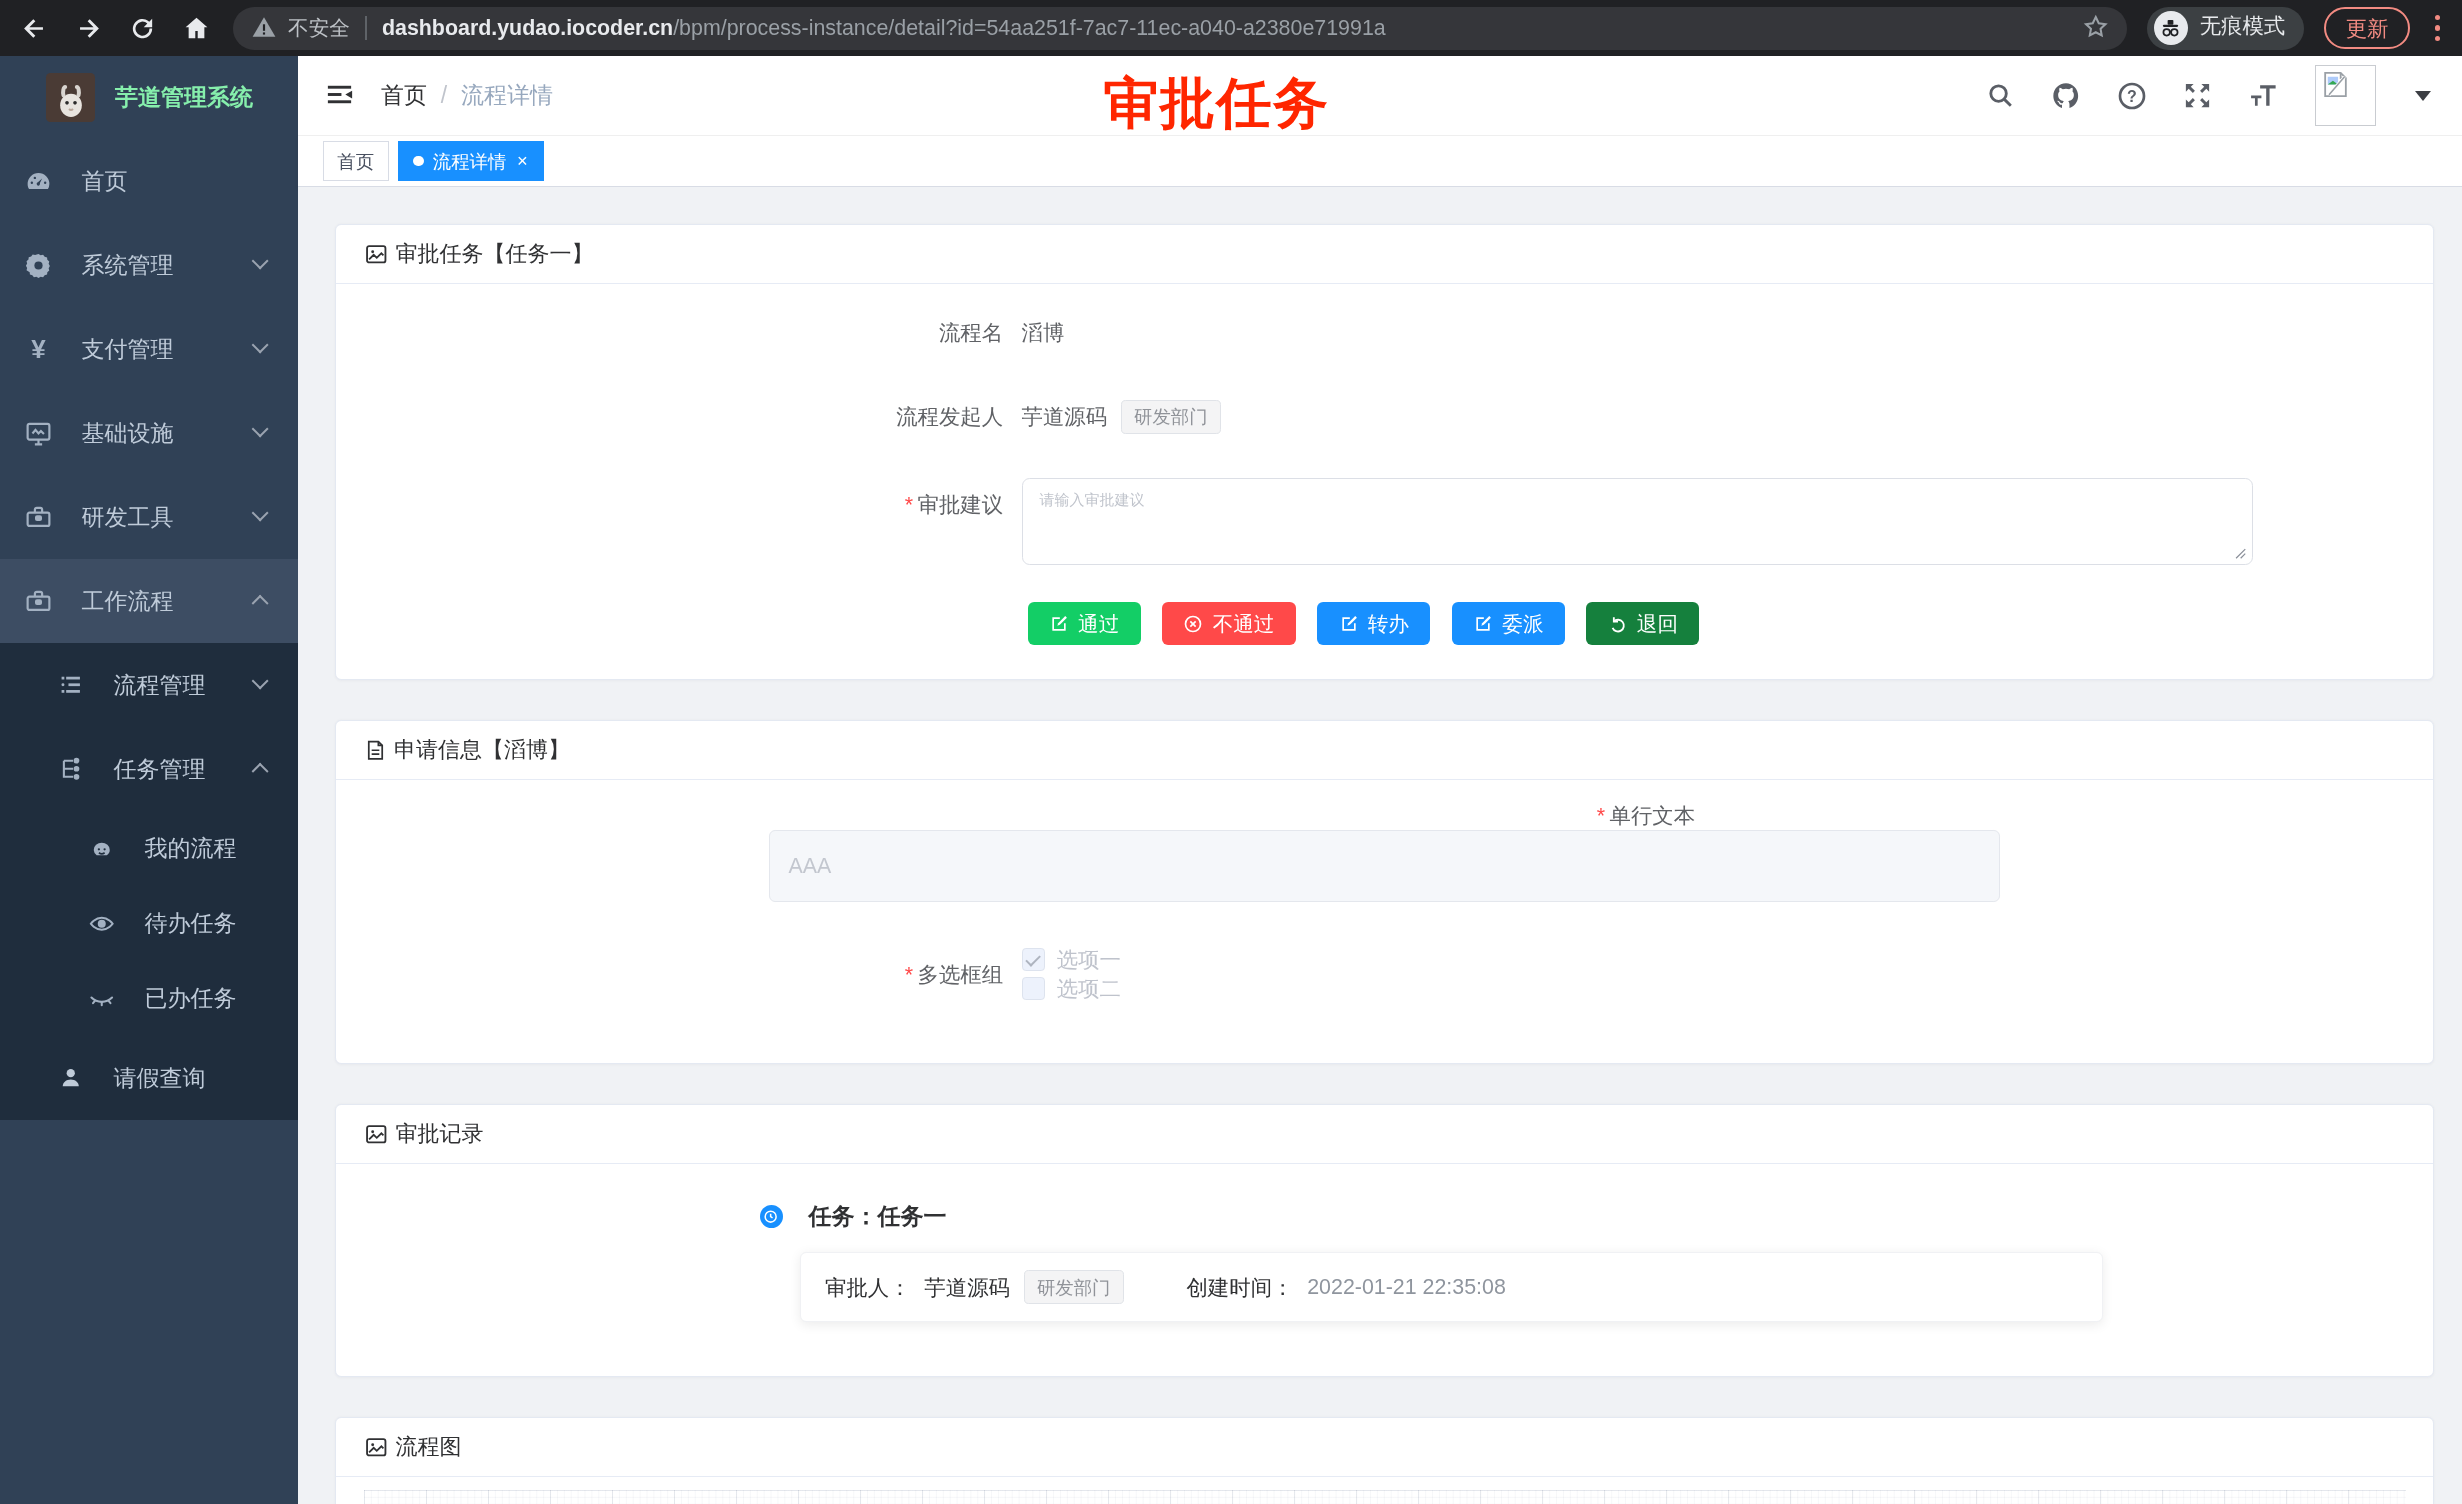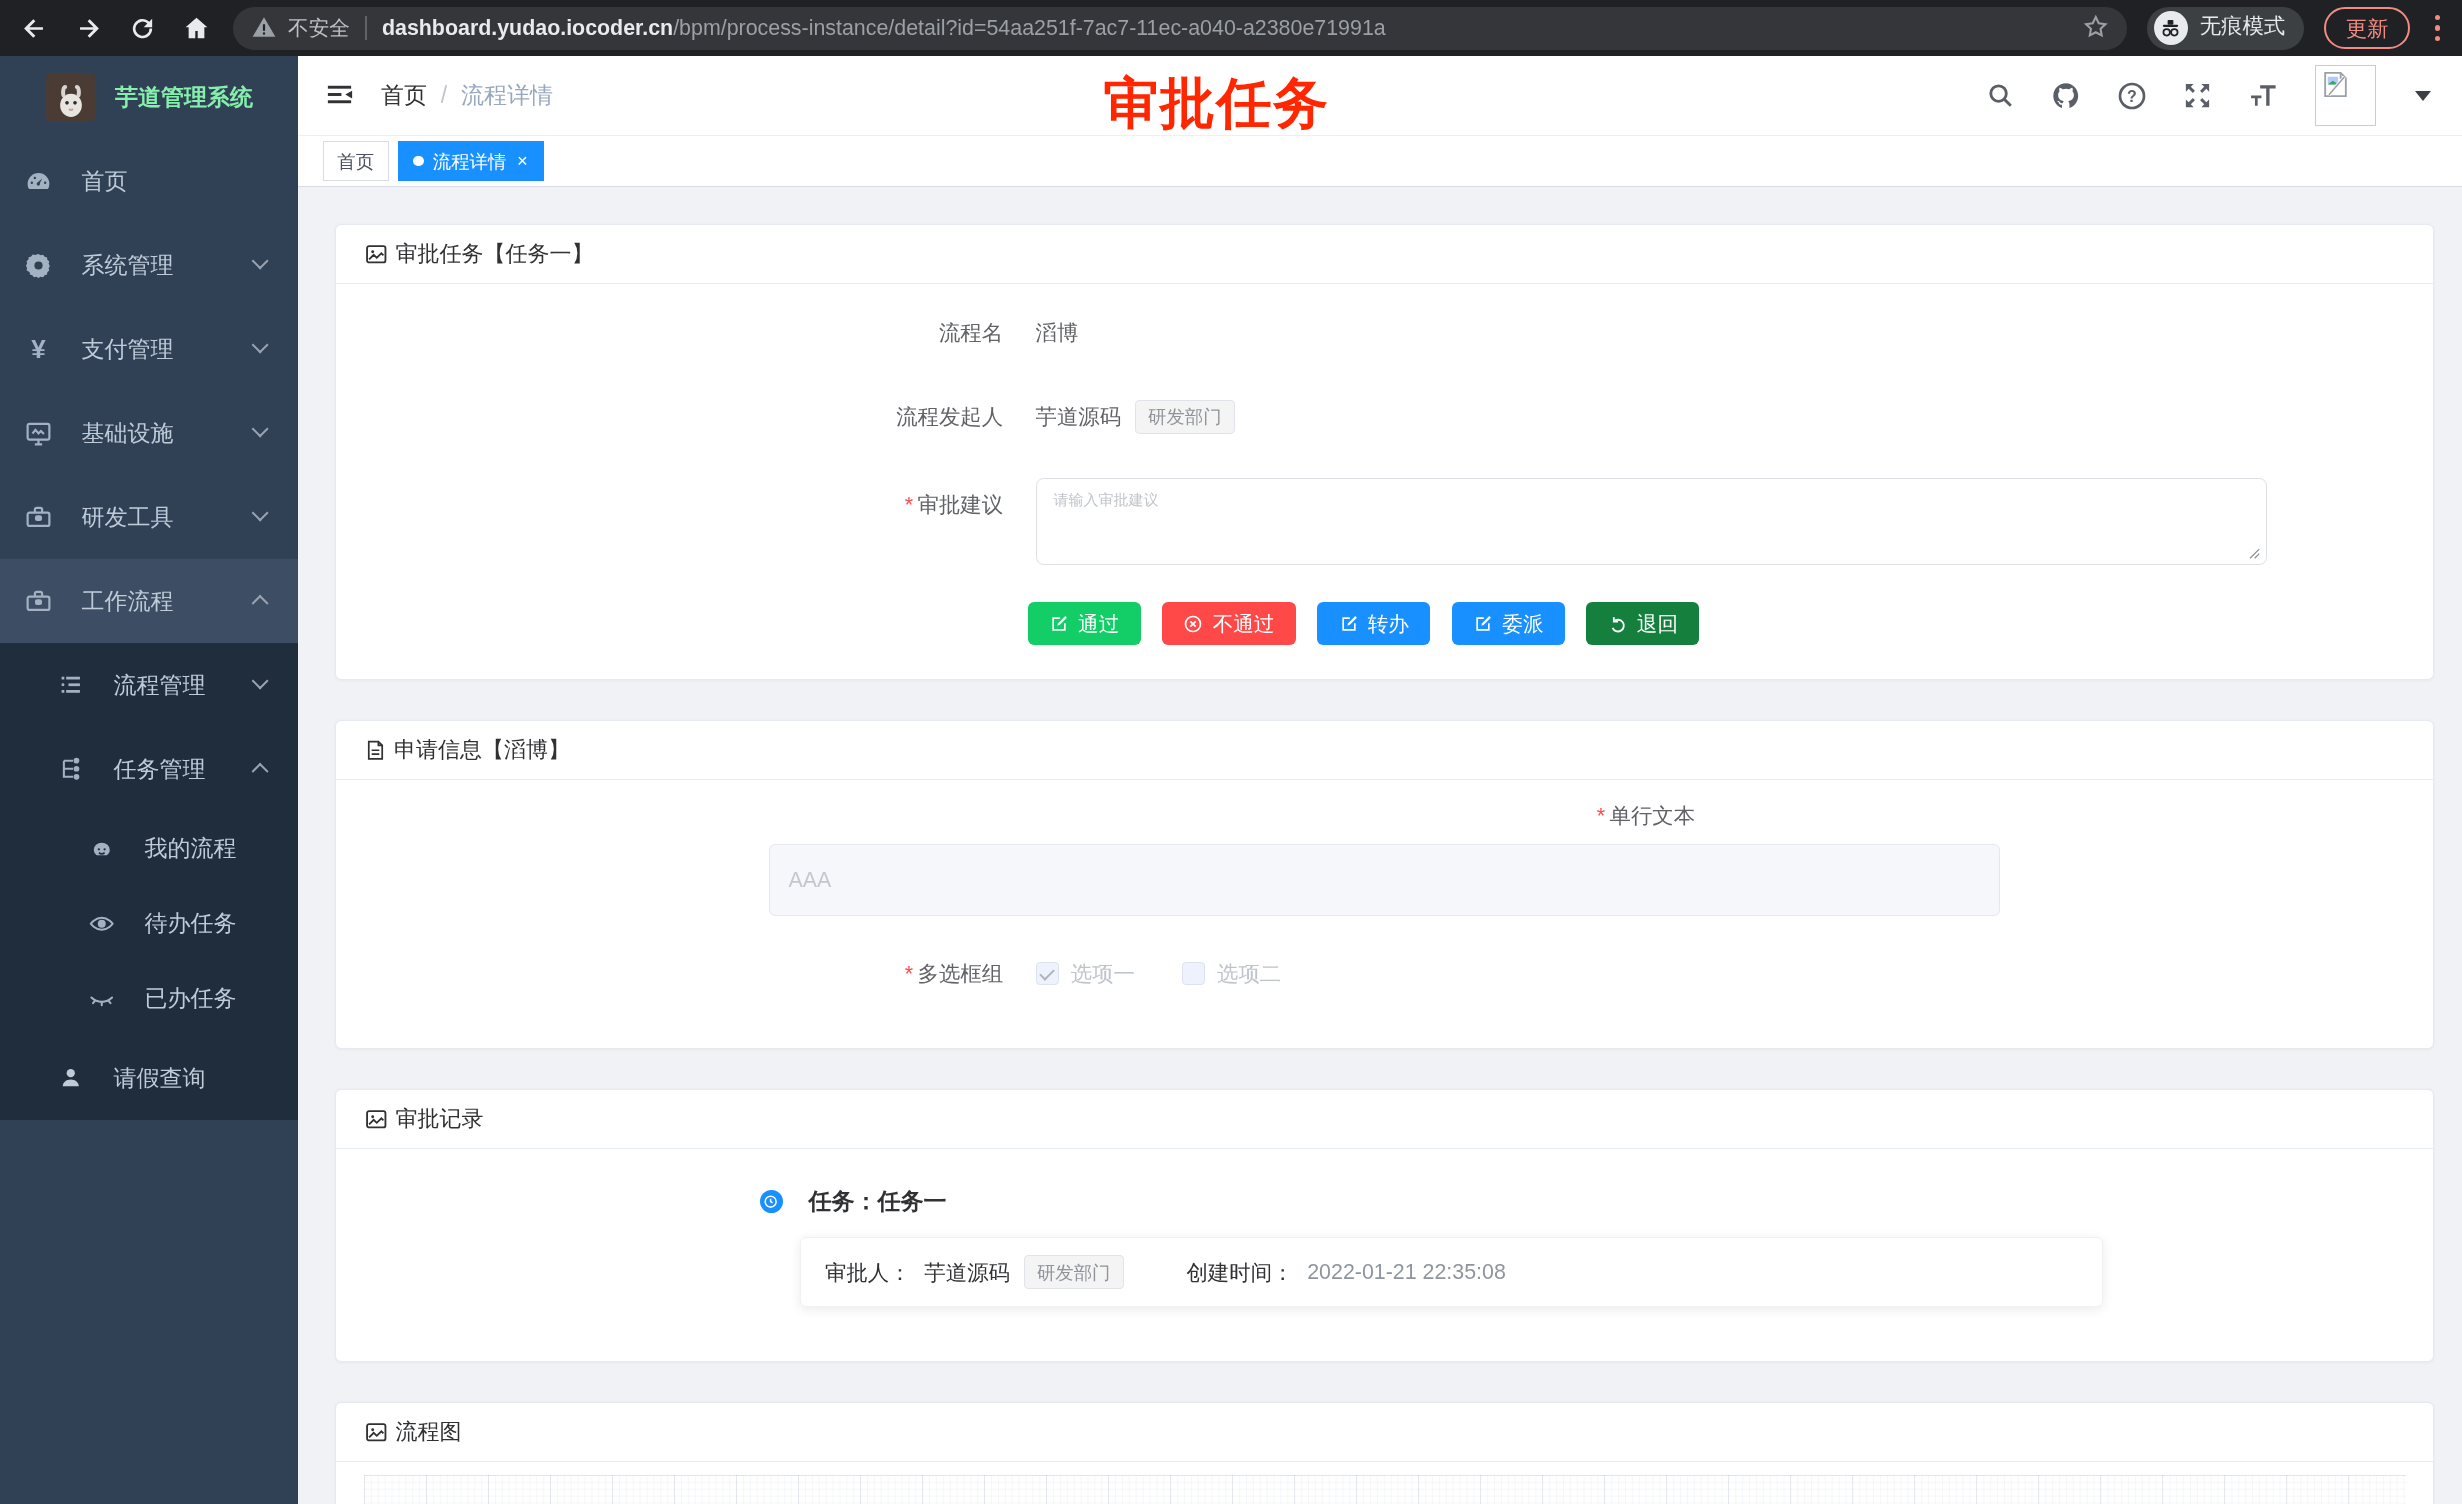--- a/index.html
+++ b/index.html
@@ -80,37 +80,37 @@
   .tab-x { font-size:18.4px; line-height:1; padding:0 1.5px; cursor:pointer;}
 
   
   .content { position:absolute; top:187px; left:298px; right:0; bottom:0;
     background:#f0f2f5; overflow:hidden; padding:37px 28px 0 37px;}
   .card { background:#fff; border:1.5px solid #e4e9f2; border-radius:6.1px; margin-bottom:40px;
     box-shadow:0 0.8px 3.1px rgba(0,21,41,.04);}
   .card-hd { height:59px; display:flex; align-items:center; gap:7.6px; padding:0 27.5px;
     border-bottom:1.5px solid #e6ebf5; font-size:22px; color:#303133;}
   .card-bd { padding:0 27.5px; }
-  .frow { display:flex; align-items:center;gap:14px; }
+  .frow { display:flex; align-items:center; }
   .flabel { width:658px; text-align:right; padding-right:18.4px; font-size:21.4px; color:#606266; flex:0 0 auto;}
   .flabel.req::before { content:"*"; color:#ff4949; margin-right:4.6px; }
   .fvalue { font-size:21.4px; color:#606266; display:flex; align-items:center; gap:13.8px;}
   .el-tag { display:inline-flex; align-items:center; height:34px; padding:0 12.2px;
     background:#f4f4f5; border:1.5px solid #e0e3e8; border-radius:4.6px; color:#909399; font-size:18.4px;}
   .textarea { position:relative; width:1231px; height:87px; border:1.5px solid #dcdfe6;
     border-radius:7.6px; background:#fff; padding:12.2px 17px; font-size:15px; color:#c0c4cc;}
   .resize-grip { position:absolute; right:4.6px; bottom:4.6px; }
   .btn-row { display:flex; gap:21.4px; margin-left:664px; }
   .btn { height:43px; border:none; border-radius:6.1px; color:#fff; font-size:20.6px;
     display:inline-flex; align-items:center; gap:9.2px; padding:0 21.4px; cursor:pointer;
     font-family:inherit;}
   .dis-input { width:1231px; height:72px; background:#f5f7fa; border:1.5px solid #e4e7ed;
     border-radius:6.1px; display:flex; align-items:center; padding:0 18.4px; font-size:21.4px; color:#c3c7cf;
     cursor:not-allowed;}
-  .chk-row { display:flex; align-items:flex-start; gap:0; }
+  .chk-row { display:flex; align-items:flex-start; gap:0;flex-direction:column; }
   .chk-item { display:flex; align-items:center; margin-right:47px; cursor:not-allowed;}
   .chk-box { width:23px; height:23px; border:1.5px solid #dde3ee; border-radius:3.8px;
     background:#edf2fc; position:relative; }
   .chk-box.checked::after { content:""; position:absolute; left:6.9px; top:2.3px; width:6.1px; height:12.2px;
     border-right:2.3px solid #aeb4bf; border-bottom:2.3px solid #aeb4bf; transform:rotate(45deg);}
   .chk-label { font-size:21.4px; color:#bfc3cc; margin-left:12.2px; }
 
   
   .tl-head { display:flex; align-items:center; gap:26px; margin-left:396px; }
   .tl-node { width:23px; height:23px; border-radius:50%; background:#1890ff;

